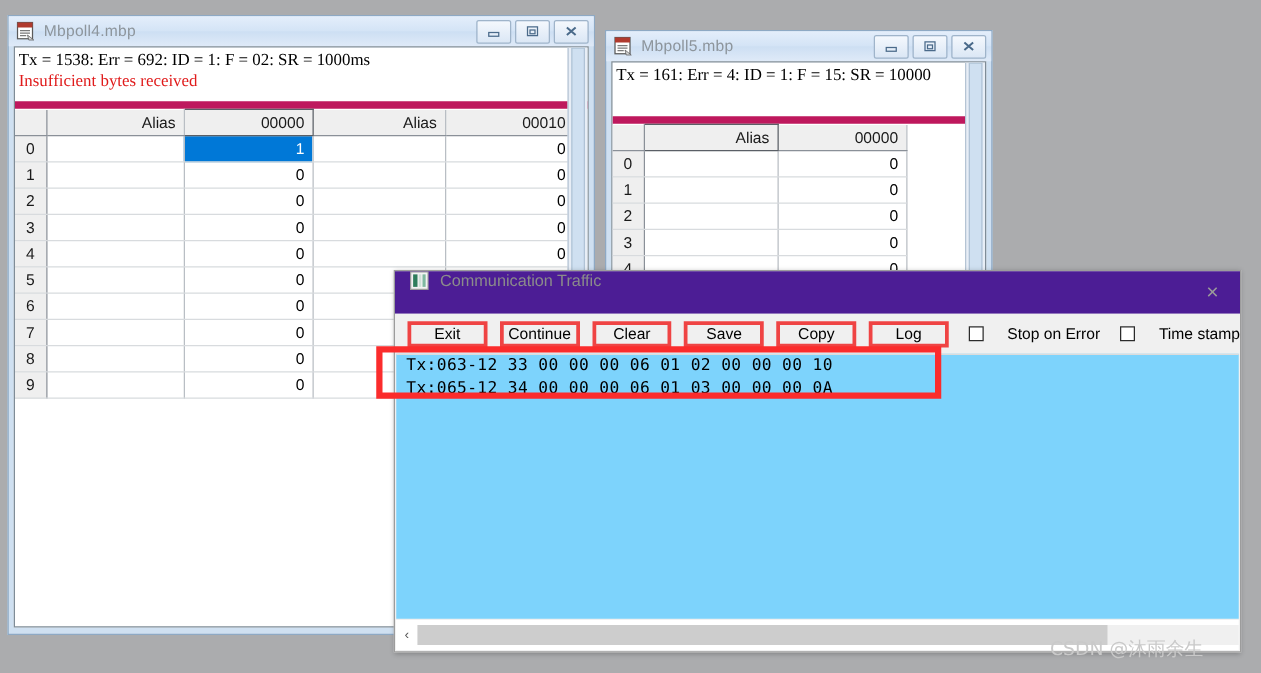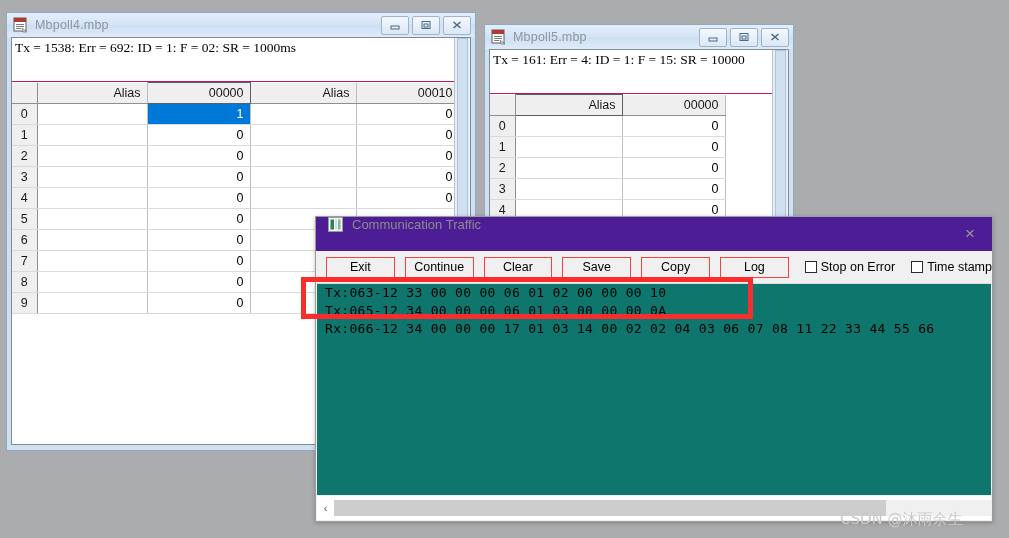--- a/index.html
+++ b/index.html
@@ -31,21 +31,21 @@
   }
   .win-btn svg{display:block;}
 
   .mdi-body{position:absolute;left:4px;right:4px;top:24px;bottom:5px;background:#fff;border:1px solid #7f8c97;box-sizing:border-box;overflow:hidden;}
 
   .status-lines{padding:1px 0 0 3px;box-sizing:border-box;font-family:Liberation Serif, serif;}
   .status-line{font-size:13.5px;color:#000;white-space:nowrap;line-height:17px;}
   .status-line.err{color:#e01b1b;}
 
   
-  .grid{position:absolute;left:0;right:0;border-top:1px solid #be185d;box-sizing:border-box;}
+  .grid{position:absolute;left:0;right:0;border-top:6px solid #be185d;box-sizing:border-box;}
   .grid table{border-collapse:collapse;table-layout:fixed;}
   .grid th,.grid td{
     height:21px;font-size:12.5px;font-weight:normal;color:#000;
     border-right:1px solid #b9bec4;border-bottom:1px solid #d7dадd;
     border-bottom:1px solid #d8dbde;
     box-sizing:border-box;background:#fff;
   }
   .grid th{
     background:#efefef;border-bottom:1px solid #8a9098;text-align:right;padding-right:6px;
     color:#1a1a1a;
@@ -79,30 +79,30 @@
   .dlg-title-text{font-size:13px;color:#8b8b8b;flex:1 1 auto;white-space:nowrap;}
   .dlg-close{
     width:44px;height:33px;display:flex;align-items:center;justify-content:center;
     color:#9a9a9a;font-size:17px;line-height:1;
   }
   .dlg-toolbar{
     height:32px;background:#f0f0f0;display:flex;align-items:center;padding-left:10px;gap:10px;
     box-sizing:border-box;
   }
   .tb-btn{
-    width:78px;height:21px;border:1px solid #ef4444;background:#f0f0f0;
+    width:78px;height:21px;border:3px solid #ef4444;background:#f0f0f0;
     font-size:12.5px;color:#000;display:flex;align-items:center;justify-content:center;
     box-sizing:border-box;
   }
-  .chk-wrap{display:flex;align-items:center;gap:4px;margin-left:6px;}
+  .chk-wrap{display:flex;align-items:center;gap:19px;margin-left:6px;}
   .chk-box{width:12px;height:12px;border:1px solid #2b2b2b;background:#fff;box-sizing:border-box;}
   .chk-label{font-size:12.5px;color:#000;white-space:nowrap;}
 
   .log-area{
-    position:absolute;left:1px;right:1px;top:66px;bottom:26px;background:#0f766e;overflow:hidden;
+    position:absolute;left:1px;right:1px;top:66px;bottom:26px;background:#7dd3fc;overflow:hidden;
     border-top:1px solid #dcdcdc;
   }
   .log-line{
     font-family:"DejaVu Sans Mono","Liberation Mono",monospace;
     font-size:13px;line-height:18px;color:#000;white-space:pre;padding-left:8px;letter-spacing:0.3px;
   }
   .hscroll{
     position:absolute;left:1px;right:1px;bottom:1px;height:24px;background:#fff;
     display:flex;align-items:center;
   }
@@ -118,21 +118,21 @@
 
   
   #watermark{
     position:absolute;font-size:15px;color:#c9c9c9;white-space:nowrap;
     font-family:"DejaVu Sans", sans-serif;
   }
 </style>
 </head>
 <body>
 
-<div class="mdi-win" id="win1" style="left:6px;top:12px;width:470px;height:439px;">
+<div class="mdi-win" id="win1" style="left:6px;top:12px;width:470px;height:496px;">
   <div class="titlebar">
     <span class="win-icon">
       <svg width="16" height="16" viewBox="0 0 16 16">
         <rect x="1" y="1" width="12" height="13" fill="#fff" stroke="#5a5a5a"></rect>
         <rect x="1" y="1" width="12" height="4" fill="#b03a2e"></rect>
         <rect x="3" y="7" width="8" height="1" fill="#7a7a7a"></rect>
         <rect x="3" y="9" width="8" height="1" fill="#7a7a7a"></rect>
         <rect x="3" y="11" width="5" height="1" fill="#7a7a7a"></rect>
         <path d="M9 11 L14 15 L10 15 Z" fill="#d8d8d8" stroke="#5a5a5a" stroke-width="0.6"></path>
       </svg>
@@ -154,20 +154,21 @@
         <svg width="12" height="10" viewBox="0 0 12 10">
           <path d="M2.5 2 L9.5 8 M9.5 2 L2.5 8" stroke="#4a6a8a" stroke-width="1.6" fill="none"></path>
         </svg>
       </span>
     </span>
   </div>
 
   <div class="mdi-body">
     <div class="status-lines">
       <div class="status-line">Tx = 1538: Err = 692: ID = 1: F = 02: SR = 1000ms</div>
+      <div class="status-line err">Insufficient bytes received</div>
     </div>
 
     <div class="grid" style="top:43px;">
       <table>
         <colgroup>
           <col style="width:25px">
             <col style="width:110px">
             <col style="width:103px">
           <col style="width:106px">
             <col style="width:103px">
@@ -378,21 +379,20 @@
     </span>
     <span class="chk-wrap">
       <span class="chk-box"></span>
       <span class="chk-label">Time stamp</span>
     </span>
   </div>
 
   <div class="log-area">
     <div class="log-line">Tx:063-12 33 00 00 00 06 01 02 00 00 00 10</div>
     <div class="log-line">Tx:065-12 34 00 00 00 06 01 03 00 00 00 0A</div>
-    <div class="log-line">Rx:066-12 34 00 00 00 17 01 03 14 00 02 02 04 03 06 07 08 11 22 33 44 55 66</div>
   </div>
 
   <div class="hscroll">
     <span class="arrow">‹</span>
     <span class="track">
       <span class="thumb"></span>
     </span>
   </div>
 </div>
 

